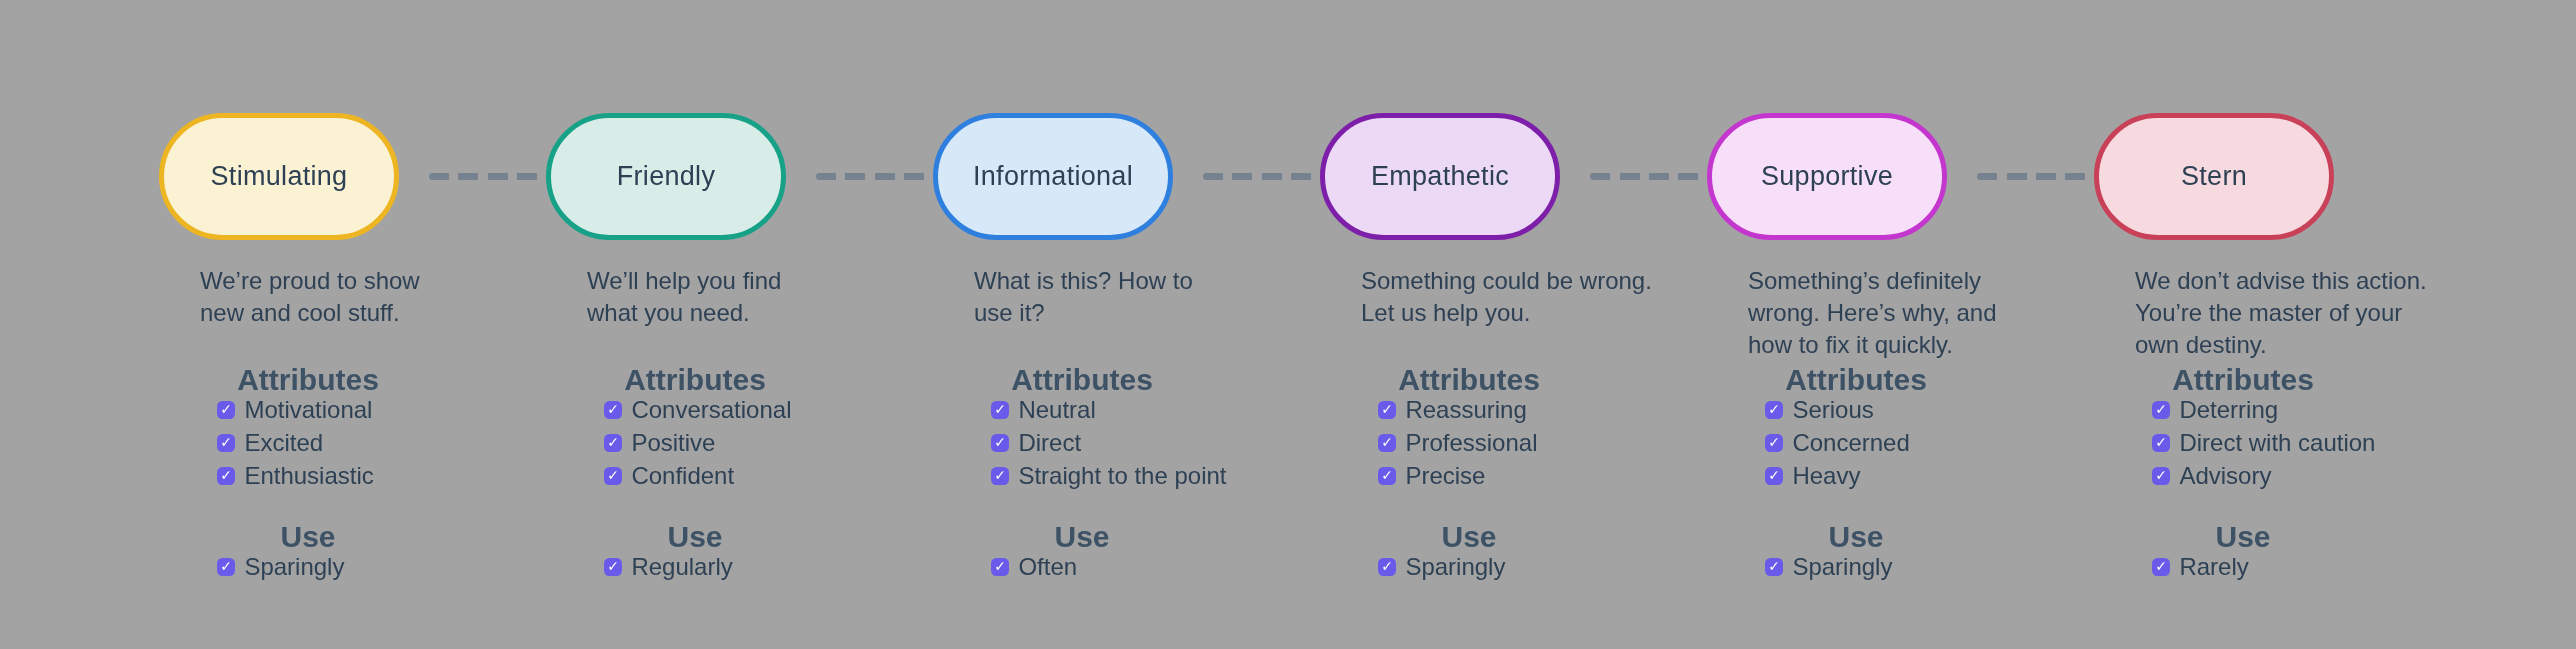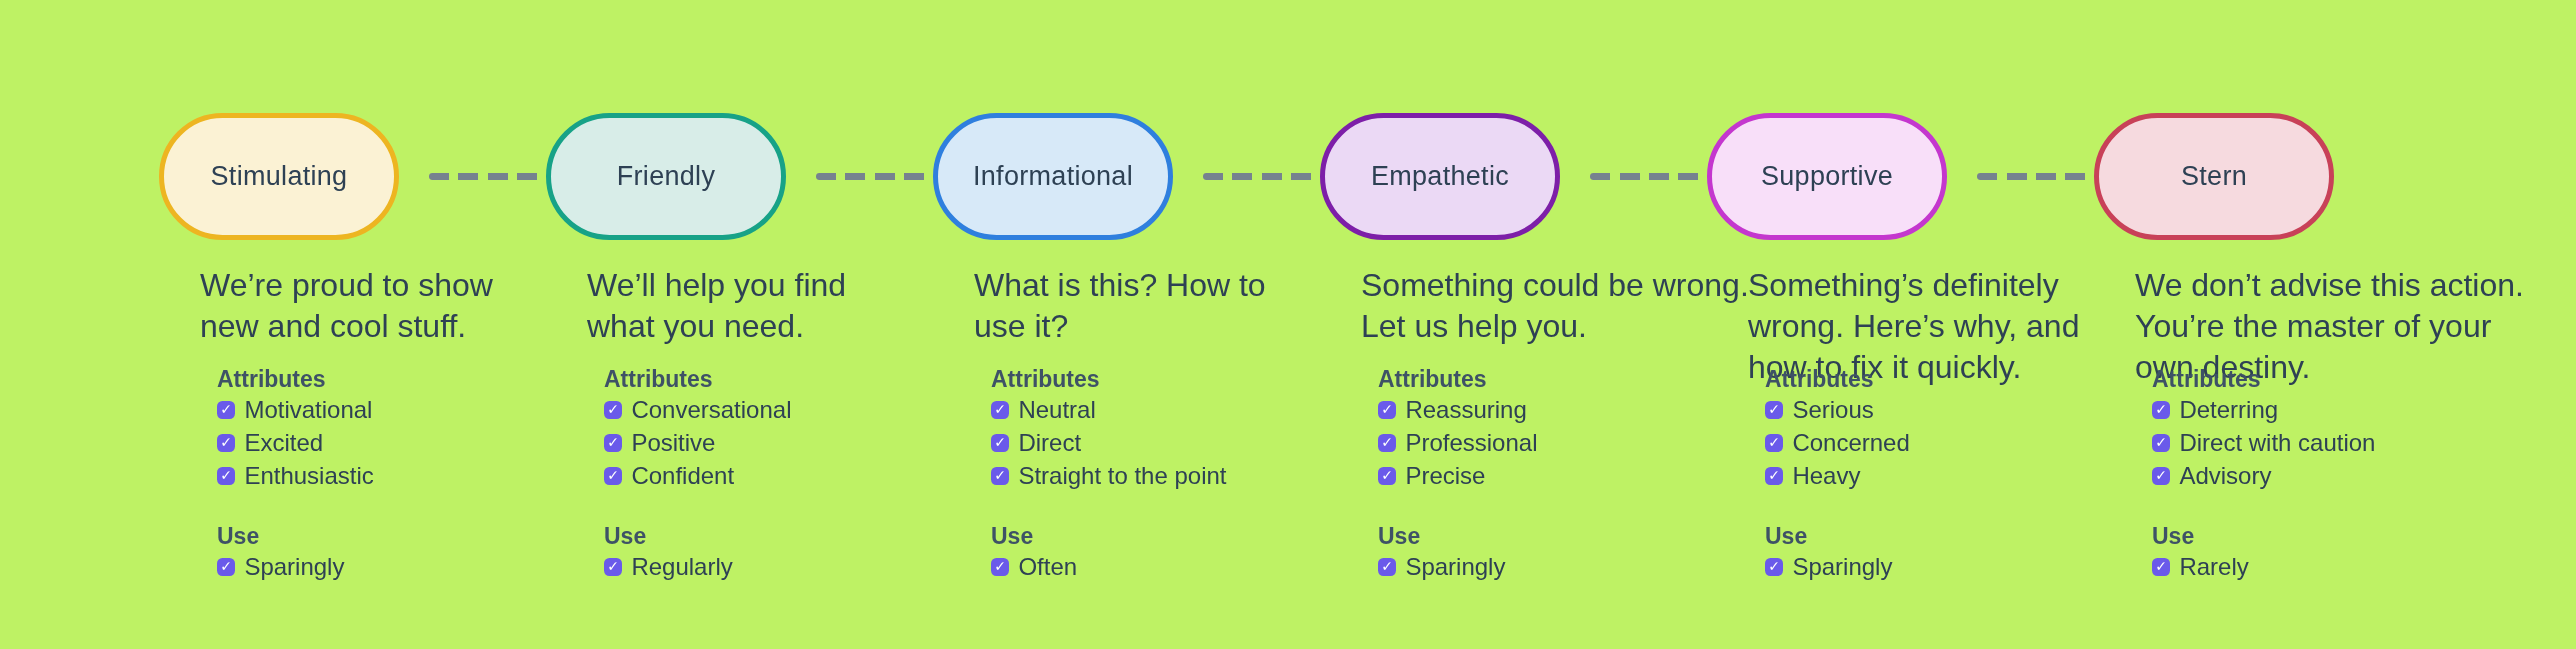--- a/index.html
+++ b/index.html
@@ -54,32 +54,33 @@
     width: 115px;
     height: 6.7px;
     border-radius: 3.4px;
     background: repeating-linear-gradient(to right,
       var(--dash, #76828F) 0 20px,
       transparent 20px 29.5px);
   }
   .desc {
     margin: 25px 0 0 41px;
     height: 101px;
-    font-size: 32px;
-    line-height: 41px;
+    font-size: 24px;
+    line-height: 32px;
     color: #2E4154;
     white-space: pre;
   }
   .group-label {
     margin-left: 58px;
-    font-size: 23px;
+    font-size: 30px;
     line-height: 27px;
     font-weight: bold;
     color: #3E5266;
     white-space: nowrap;
+    text-align: center;
   }
   .check-row {
     display: flex;
     align-items: center;
     gap: 9.4px;
     margin-left: 58px;
     height: 33px;
     cursor: pointer;
   }
   .checkbox {
@@ -105,21 +106,21 @@
     color: #2E4154;
     white-space: nowrap;
   }
   .use-group {
     margin-top: 31px;
   }
 </style>
 </head>
 <body>
 
-<div class="diagram" style="--dash: #76828F; --check: #6A5AEA; background: #bef264;">
+<div class="diagram" style="--dash: #76828F; --check: #6A5AEA; background: #a3a3a3;">
 
   <section class="col has-connector" style="--fill: #FBF2D4; --border: #EDB521;">
     <div class="pill">
       <span class="pill-label">Stimulating</span>
     </div>
     <p class="desc">We’re proud to show
 new and cool stuff.</p>
     <div class="group">
       <div class="group-label">Attributes</div>
       <div class="check-row">

